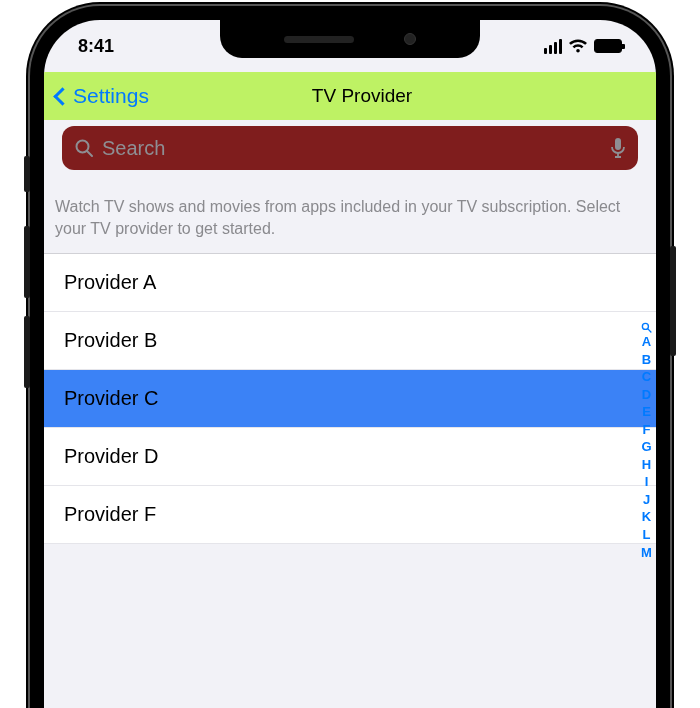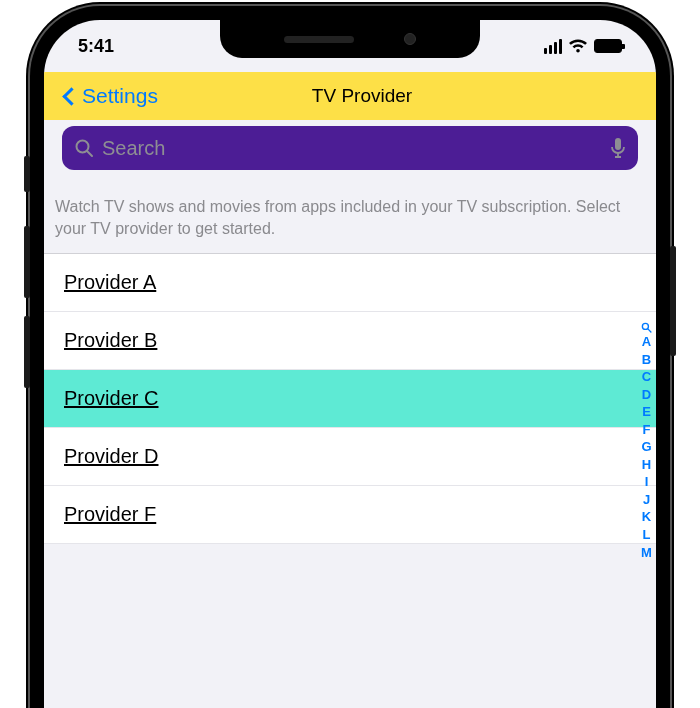--- a/index.html
+++ b/index.html
@@ -76,23 +76,23 @@
     .signal span:nth-child(4) { height: 15px; }
     .battery {
       width: 28px; height: 14px; border: 1.5px solid #000; border-radius: 3px; position: relative;
     }
     .battery::after { content: ''; position: absolute; right: -3.5px; top: 4px; width: 2.5px; height: 5px; background: #000; border-radius: 0 1px 1px 0; }
     .battery-fill { width: 100%; height: 100%; background: #000; border-radius: 1px; }
     .nav-bar {
       height: 48px;
       display: flex;
       align-items: center;
-      padding: 0 21px;
-      position: relative;
-      background: #fde047;
+      padding: 0 12px;
+      position: relative;
+      background: #bef264;
     }
     .back-btn {
       display: flex;
       align-items: center;
       color: #007aff;
       font-size: 21px;
       cursor: pointer;
     }
     .chevron-left {
       display: inline-block;
@@ -106,21 +106,21 @@
       position: absolute;
       left: 50%;
       transform: translateX(-50%);
       font-size: 19px;
       font-weight: 400;
       color: #000;
       margin-left: 12px;
     }
     .search-bar {
       margin: 6px 18px 10px;
-      background: #4c1d95;
+      background: #7f1d1d;
       border-radius: 12px;
       height: 44px;
       display: flex;
       align-items: center;
       padding: 0 12px;
       color: #8e8e93;
       font-size: 20px;
     }
     .search-icon { margin-right: 8px; display: flex; }
     .search-input { flex: 1; color: #8e8e93; }
@@ -138,24 +138,23 @@
     }
     .list-item {
       padding: 0 20px;
       height: 58px;
       display: flex;
       align-items: center;
       font-size: 20px;
       color: #000;
       border-bottom: 1px solid #e5e5ea;
       cursor: pointer;
-      text-decoration: underline;
     }
     .list-item.selected {
-      background: #5eead4;
+      background: #3b82f6;
     }
     .index-bar {
       position: absolute;
       right: 4px;
       top: 302px;
       display: flex;
       flex-direction: column;
       align-items: center;
       color: #007aff;
       font-size: 13px;
@@ -175,21 +174,21 @@
   <div class="side-btn left3"></div>
   <div class="side-btn right1"></div>
 
   <div class="screen">
     <div class="notch">
       <div class="speaker"></div>
       <div class="camera"></div>
     </div>
 
     <div class="status-bar">
-      <span>5:41</span>
+      <span>8:41</span>
       <div class="status-icons">
         <div class="signal">
           <span></span>
             <span></span>
             <span></span>
             <span></span>
         </div>
         <svg width="20" height="15" viewBox="0 0 20 15">
           <path d="M10 13.5 a1.8 1.8 0 1 0 0-3.6 a1.8 1.8 0 0 0 0 3.6 Z M4.5 7.5 a8 8 0 0 1 11 0 l-1.8 1.8 a5.4 5.4 0 0 0-7.4 0 Z M1 4 a13 13 0 0 1 18 0 l-1.8 1.8 a10.4 10.4 0 0 0-14.4 0 Z" fill="#000"></path>
         </svg>

